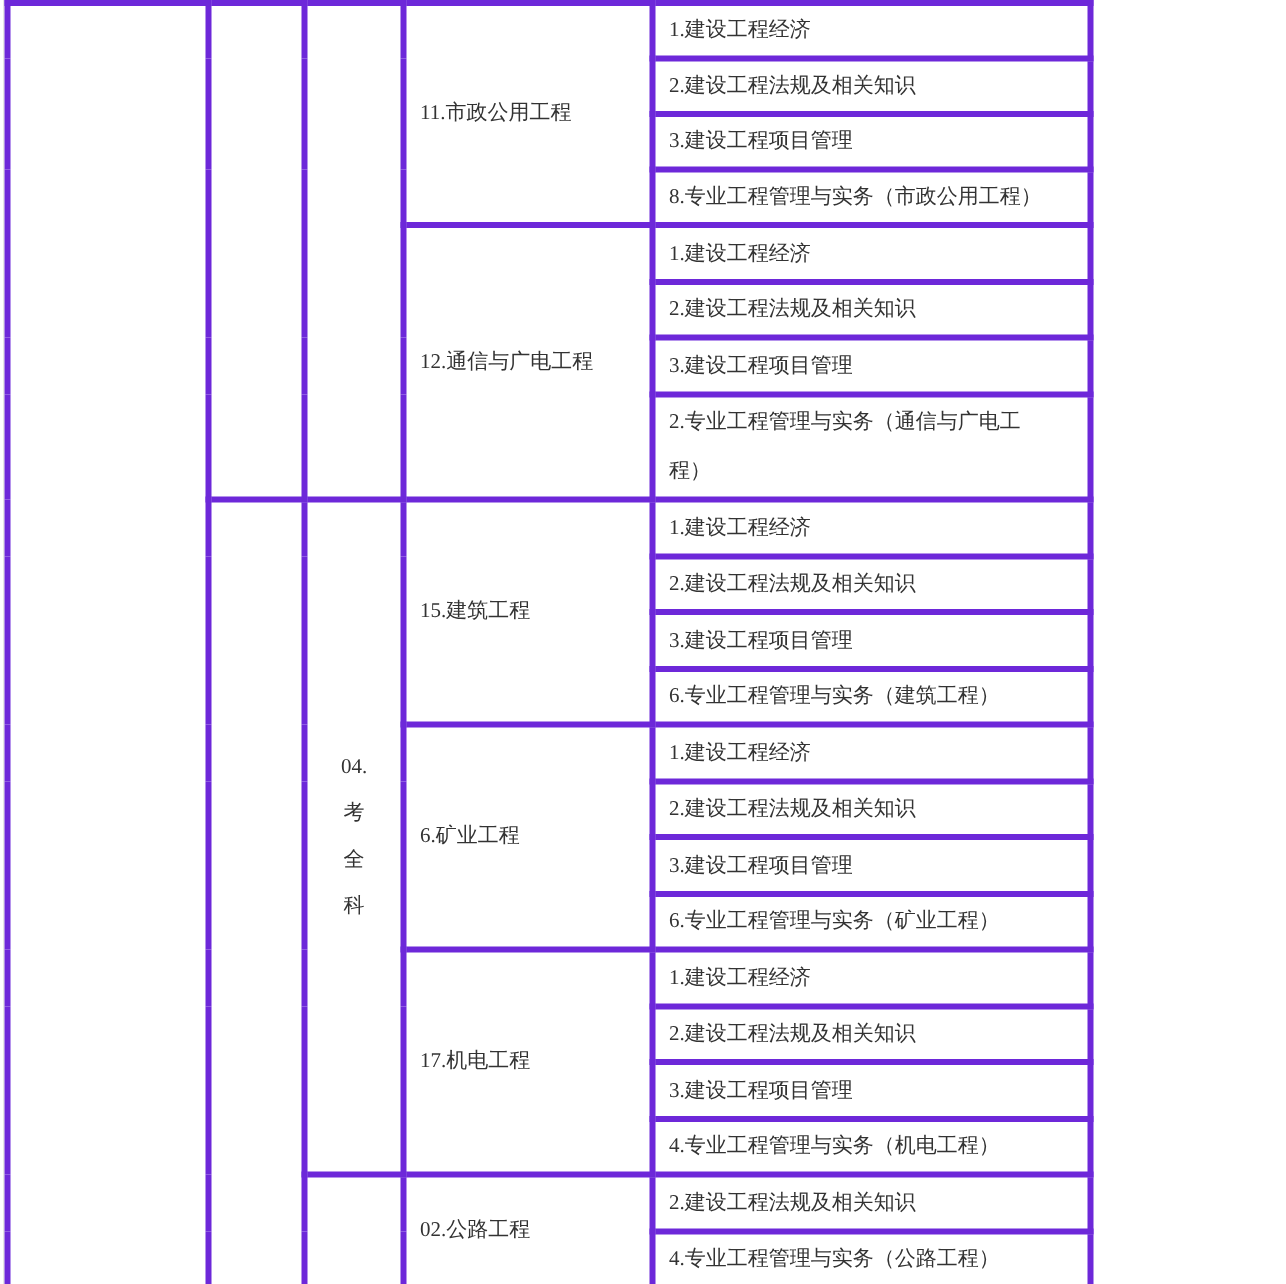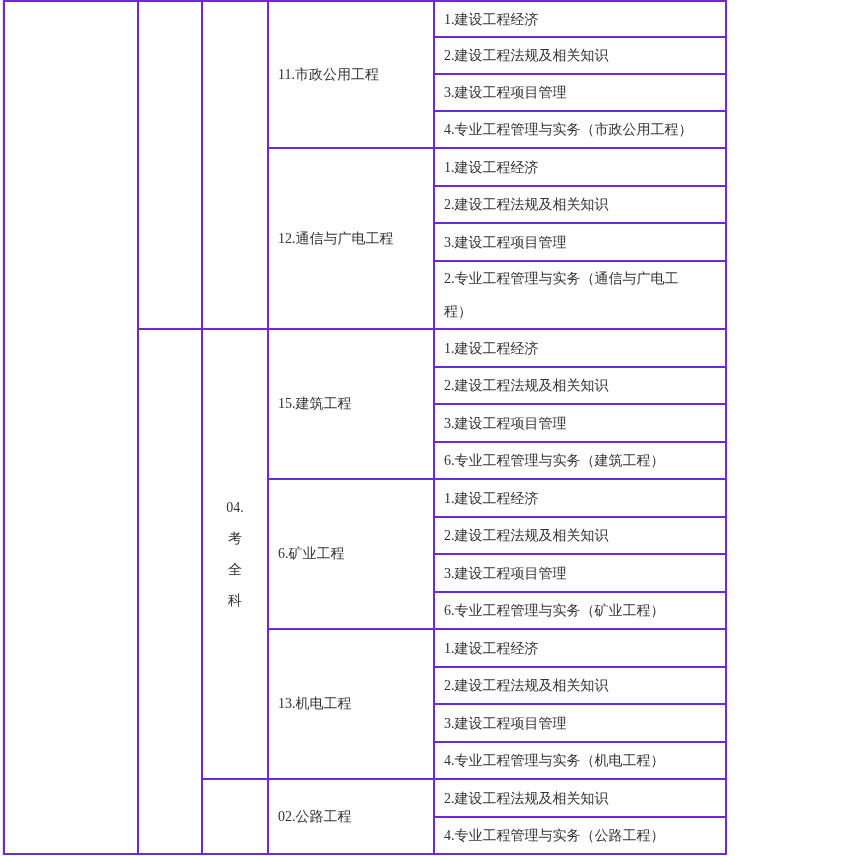--- a/index.html
+++ b/index.html
@@ -26,21 +26,21 @@
   }
   table.exam-table {
     position: absolute;
     left: 3px;
     top: 0;
     width: 722px;
     border-collapse: collapse;
     table-layout: fixed;
   }
   table.exam-table td {
-    border: 2px solid #6d28d9;
+    border: 4px solid #6d28d9;
     vertical-align: middle;
     font-size: 14px;
     color: #333333;
     overflow: hidden;
   }
   
   td.c1 {
     border: none;
     border-right: 1px solid #000000;
   }
@@ -93,21 +93,21 @@
         <td class="spec" rowspan="4">11.市政公用工程</td>
         <td class="subj">1.建设工程经济</td>
       </tr>
       <tr class="h37">
           <td class="subj">2.建设工程法规及相关知识</td>
         </tr>
       <tr class="h37">
           <td class="subj">3.建设工程项目管理</td>
         </tr>
       <tr class="h37">
-          <td class="subj">4.专业工程管理与实务（市政公用工程）</td>
+          <td class="subj">8.专业工程管理与实务（市政公用工程）</td>
         </tr>
 
       <tr class="h38">
         <td class="spec" rowspan="4">12.通信与广电工程</td>
         <td class="subj">1.建设工程经济</td>
       </tr>
       <tr class="h37">
           <td class="subj">2.建设工程法规及相关知识</td>
         </tr>
       <tr class="h38">
@@ -147,21 +147,21 @@
           <td class="subj">2.建设工程法规及相关知识</td>
         </tr>
       <tr class="h38">
           <td class="subj">3.建设工程项目管理</td>
         </tr>
       <tr class="h37">
           <td class="subj">6.专业工程管理与实务（矿业工程）</td>
         </tr>
 
       <tr class="h38">
-        <td class="spec" rowspan="4">13.机电工程</td>
+        <td class="spec" rowspan="4">17.机电工程</td>
         <td class="subj">1.建设工程经济</td>
       </tr>
       <tr class="h37">
           <td class="subj">2.建设工程法规及相关知识</td>
         </tr>
       <tr class="h38">
           <td class="subj">3.建设工程项目管理</td>
         </tr>
       <tr class="h37">
           <td class="subj">4.专业工程管理与实务（机电工程）</td>

